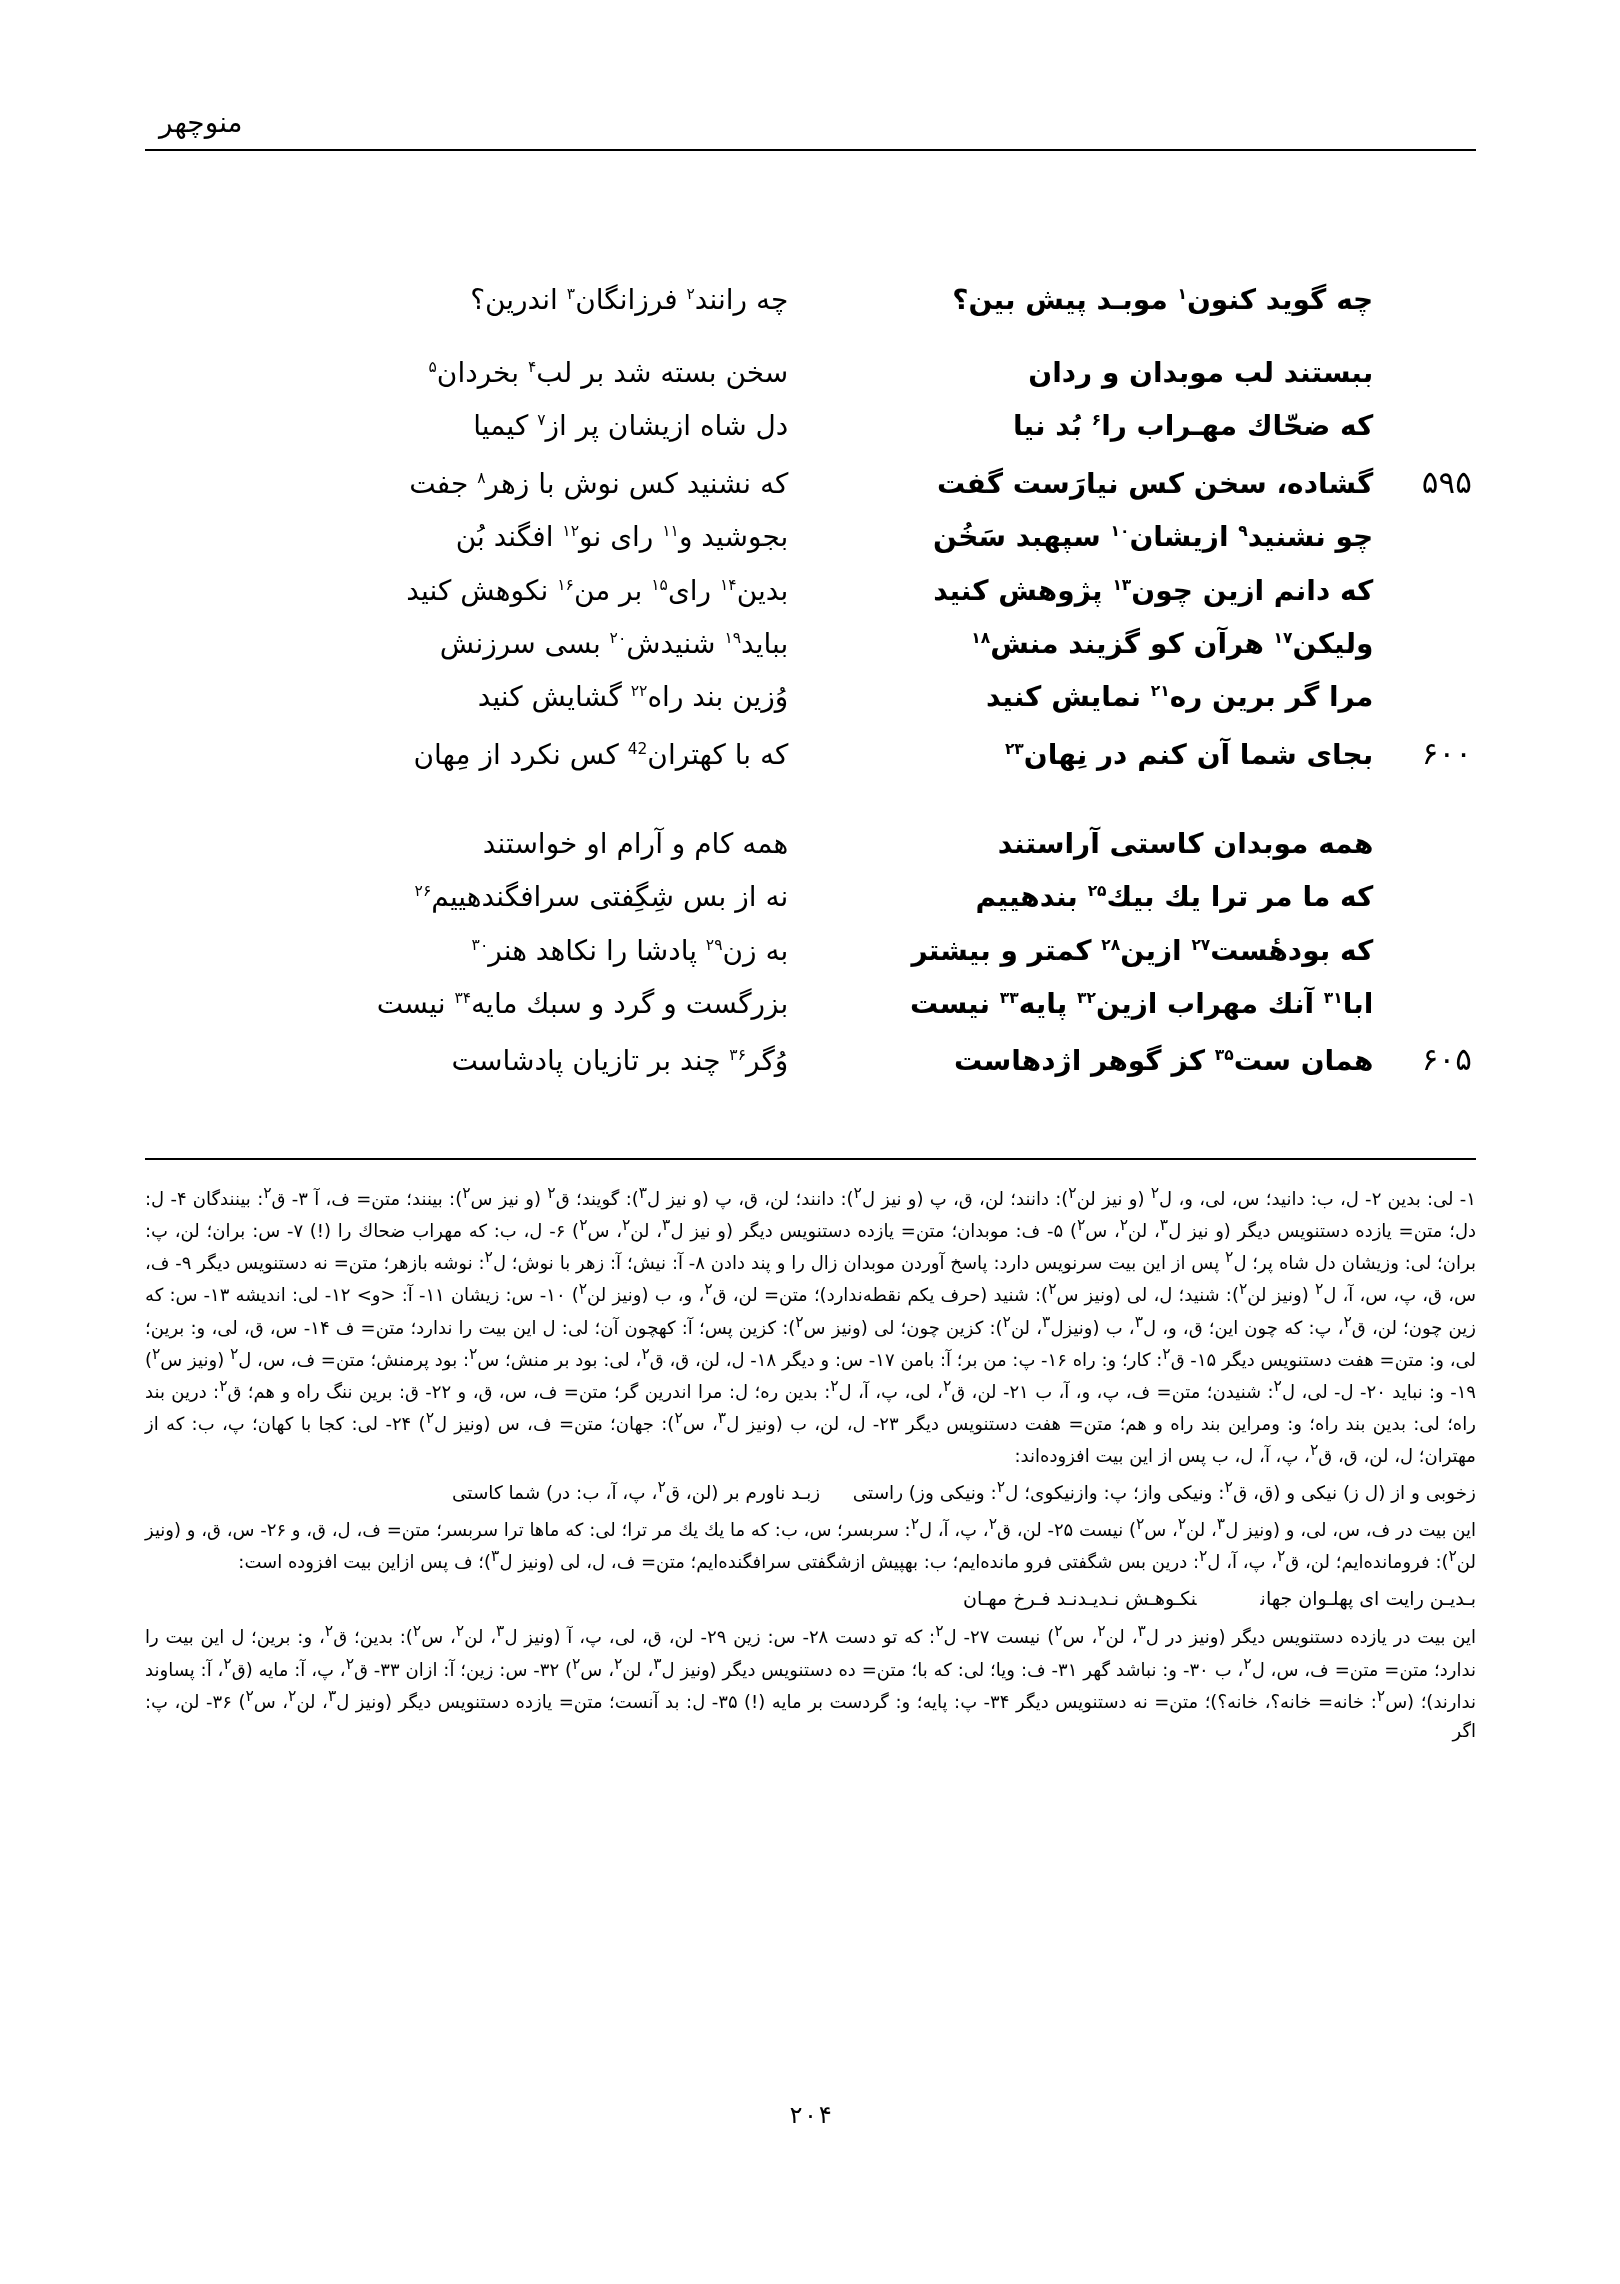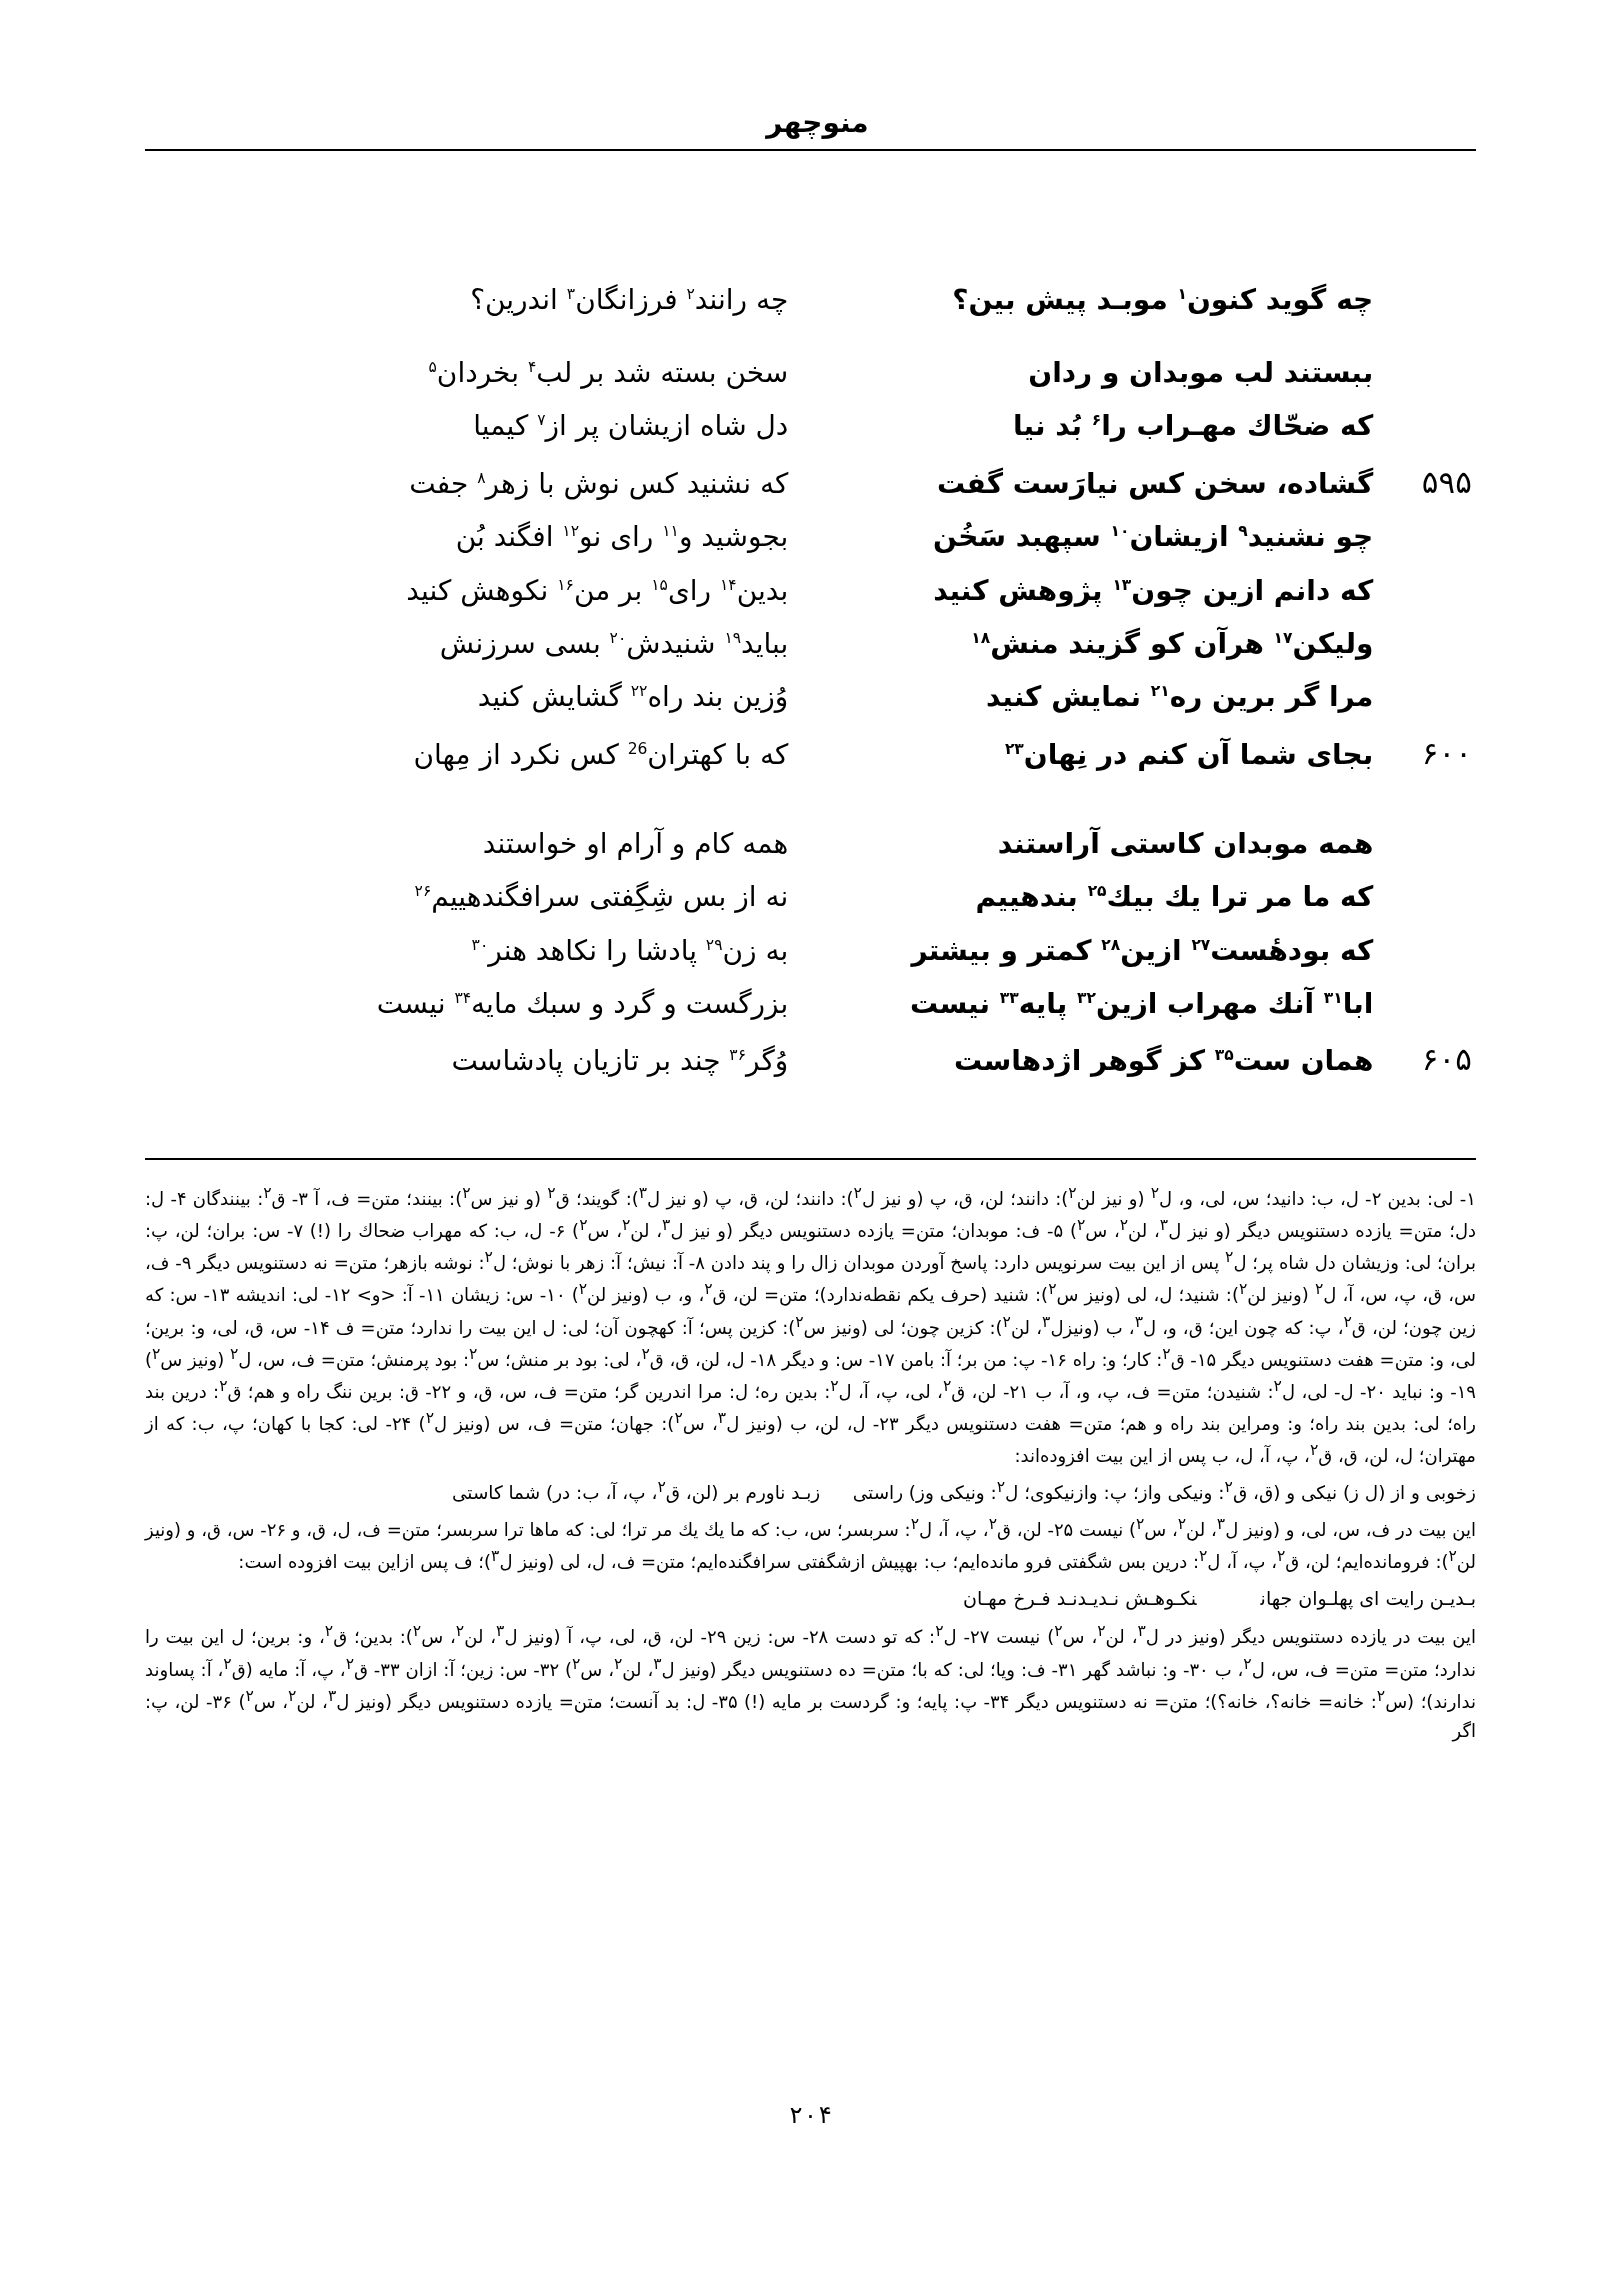--- a/index.html
+++ b/index.html
@@ -23,24 +23,24 @@
   }
 
   
   .running-head-wrap {
     position: absolute;
     top: 106px;
     right: 145px;
     left: 145px;
   }
   .running-head {
-    text-align: center;
+    text-align: left;
     direction: rtl;
     font-size: 28px;
-    font-weight: bold;
+    font-weight: normal;
     letter-spacing: 0.7px;
     padding-bottom: 10px;
     padding-left: 14px;
   }
   .head-rule {
     border-bottom: 2.8px solid #000;
     width: 100%;
   }
 
   
@@ -191,21 +191,21 @@
           <div class="hemistich left">بباید<sup class="sup">۱۹</sup> شنیدش<sup class="sup">۲۰</sup> بسی سرزنش</div>
         </div>
         <div class="beyt">
           <div class="beyt-num"></div>
           <div class="hemistich right">مرا گر برین ره<sup class="sup">۲۱</sup> نمایش کنید</div>
           <div class="hemistich left">وُزین بند راه<sup class="sup">۲۲</sup> گشایش کنید</div>
         </div>
         <div class="beyt">
           <div class="beyt-num">۶۰۰</div>
           <div class="hemistich right">بجای شما آن کنم در نِهان<sup class="sup">۲۳</sup></div>
-          <div class="hemistich left">که با کهتران<sup class="sup">26</sup> کس نکرد از مِهان</div>
+          <div class="hemistich left">که با کهتران<sup class="sup">42</sup> کس نکرد از مِهان</div>
         </div>
       </div>
       <div class="stanza">
         <div class="beyt">
           <div class="beyt-num"></div>
           <div class="hemistich right">همه موبدان کاستی آراستند</div>
           <div class="hemistich left">همه کام و آرام او خواستند</div>
         </div>
         <div class="beyt">
           <div class="beyt-num"></div>

